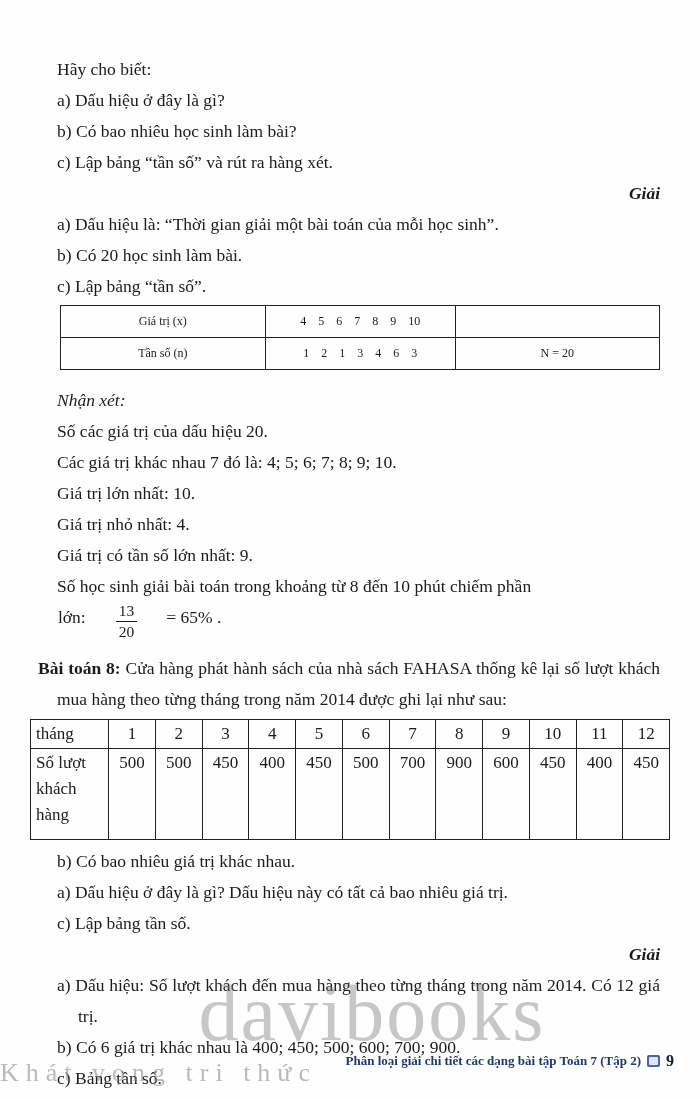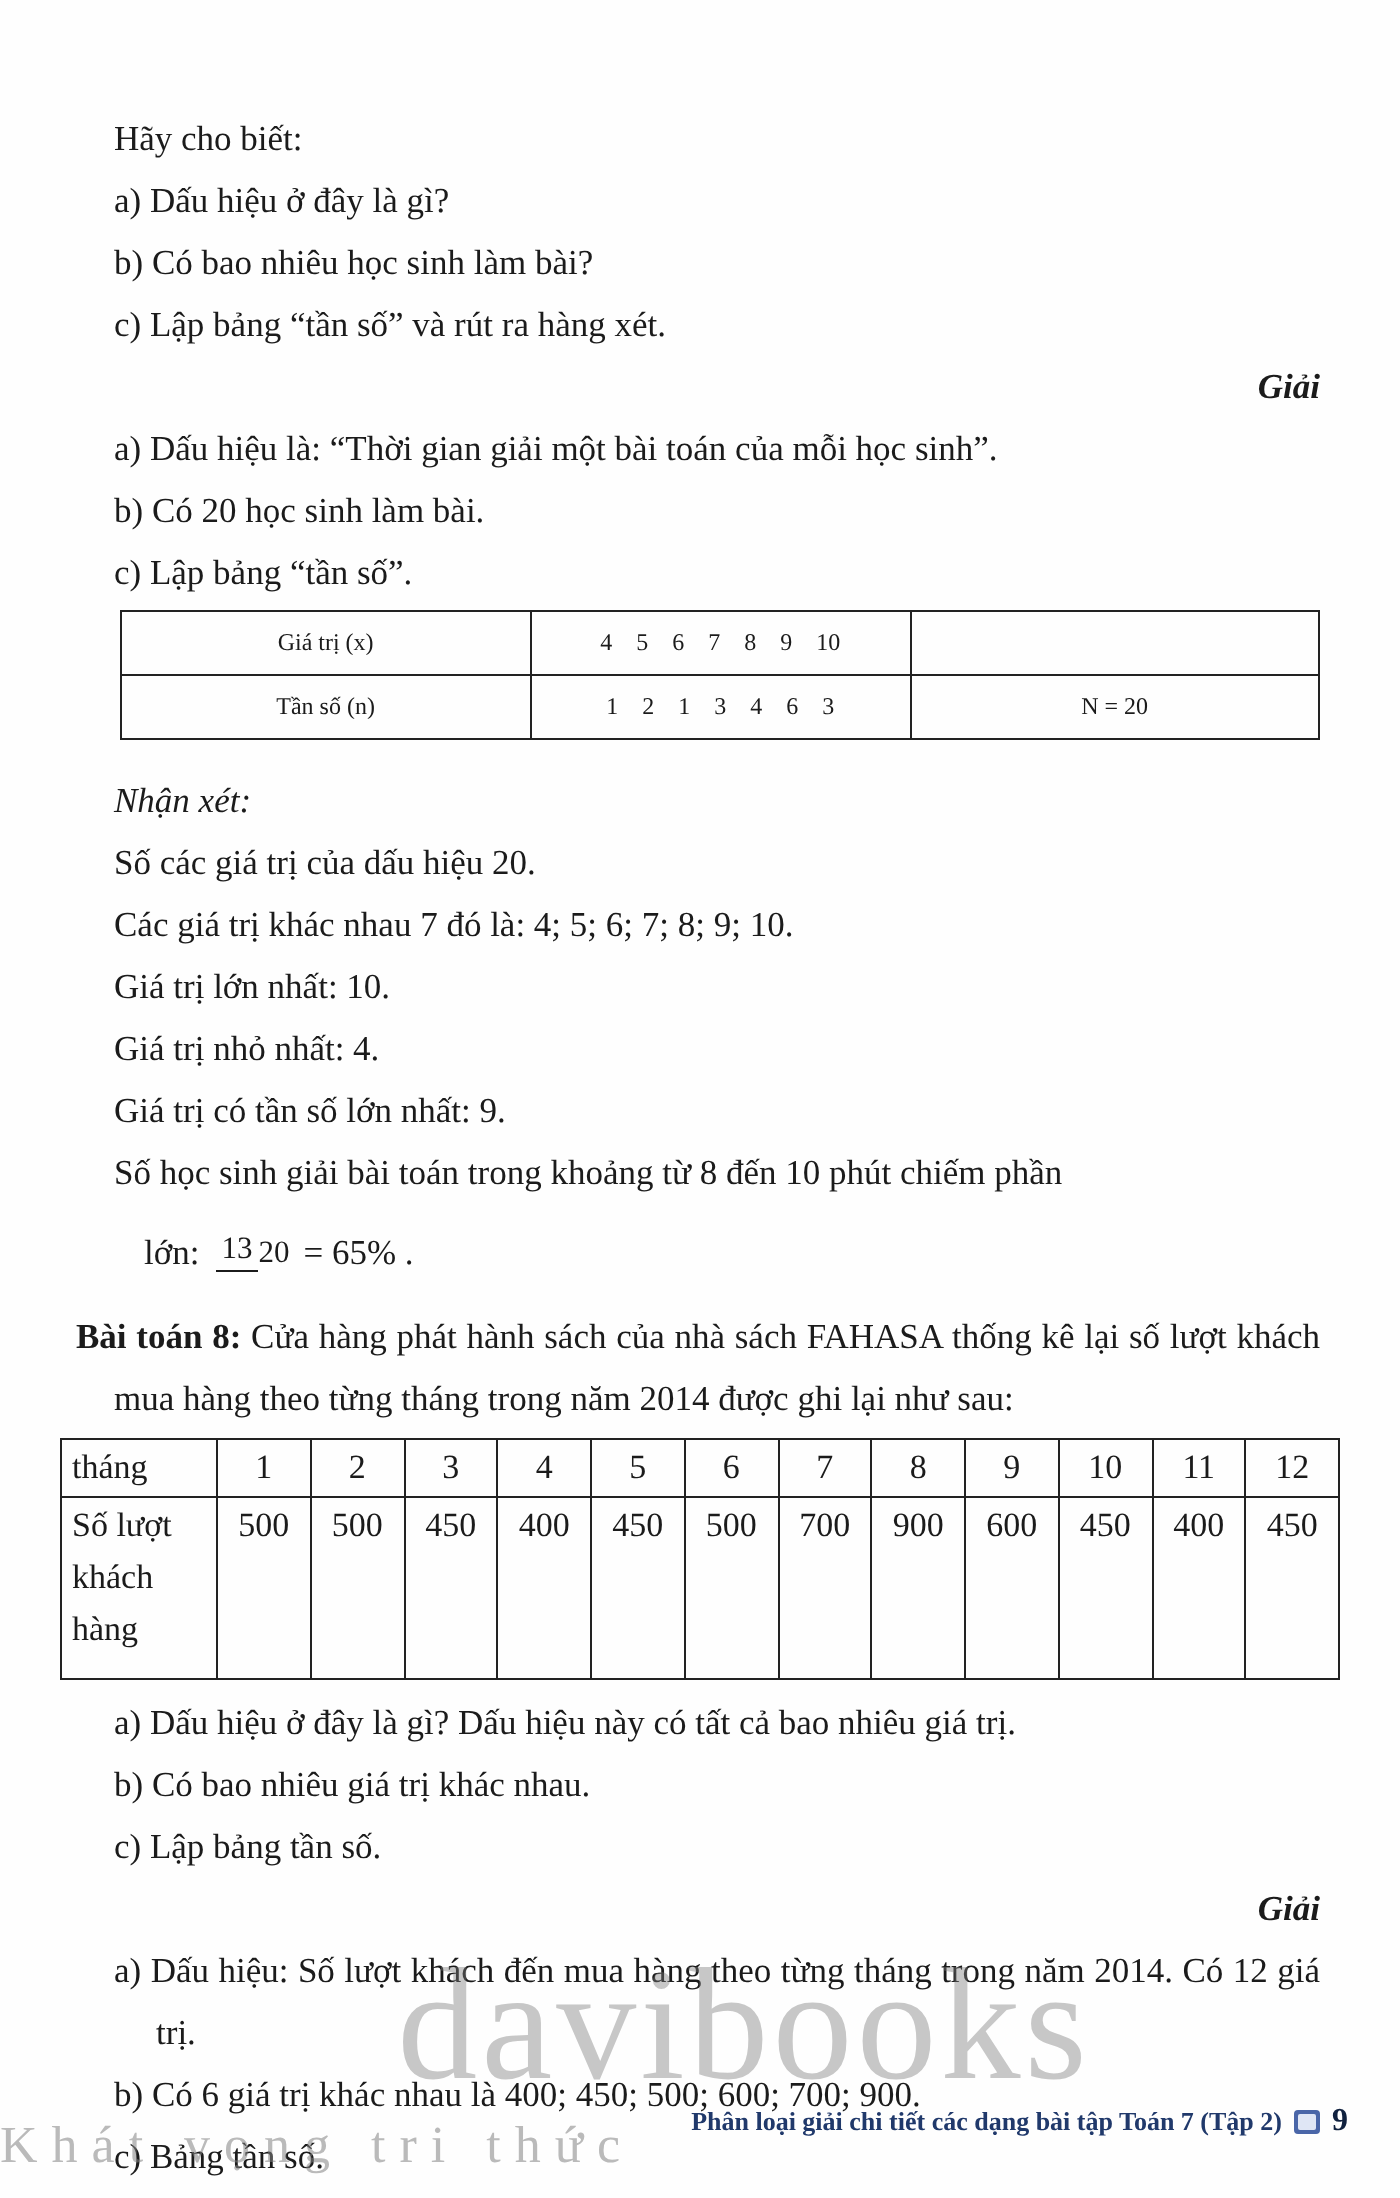--- a/index.html
+++ b/index.html
@@ -63,24 +63,24 @@
     line-height:26px;
   }
   .t2 .lab{
     width:70px;
     text-align:left;
     padding-left:5px;
   }
   .t2 tr.vals td{height:88px;margin-left:11px;}
 
   
-  .fracline{margin-left:34px;display:flex;align-items:center;height:48px;}
+  .fracline{margin-left:20px;display:flex;height:48px;gap:22px;}
   .frac{
     display:inline-flex;
-    flex-direction:row;
+    flex-direction:column;
     align-items:center;
     font-size:15.5px;
     line-height:1.15;
     margin:0 7px 0 8px;
   }
   .frac .num{border-bottom:1.3px solid #1b1b1b;padding:0 3px 1px 3px;}
   .frac .den{padding-top:1px;}
 
   .problem-label{font-weight:bold;}
   .p8{padding-left:19px;text-indent:-19px;text-align:justify;}
@@ -220,22 +220,22 @@
       <td>700</td>
       <td>900</td>
       <td>600</td>
       <td>450</td>
       <td>400</td>
       <td>450</td>
     </tr>
   </tbody>
     </table>
 
+  <p class="indent">b) Có bao nhiêu giá trị khác nhau.</p>
   <p class="indent">a) Dấu hiệu ở đây là gì? Dấu hiệu này có tất cả bao nhiêu giá trị.</p>
-  <p class="indent">b) Có bao nhiêu giá trị khác nhau.</p>
   <p class="indent">c) Lập bảng tần số.</p>
 
   <p class="giai">Giải</p>
 
   <p class="hang justify">a) Dấu hiệu: Số lượt khách đến mua hàng theo từng tháng trong năm 2014. Có 12 giá trị.</p>
   <p class="indent">b) Có 6 giá trị khác nhau là 400; 450; 500; 600; 700; 900.</p>
   <p class="indent">c) Bảng tần số.</p>
 
 </div>
 

